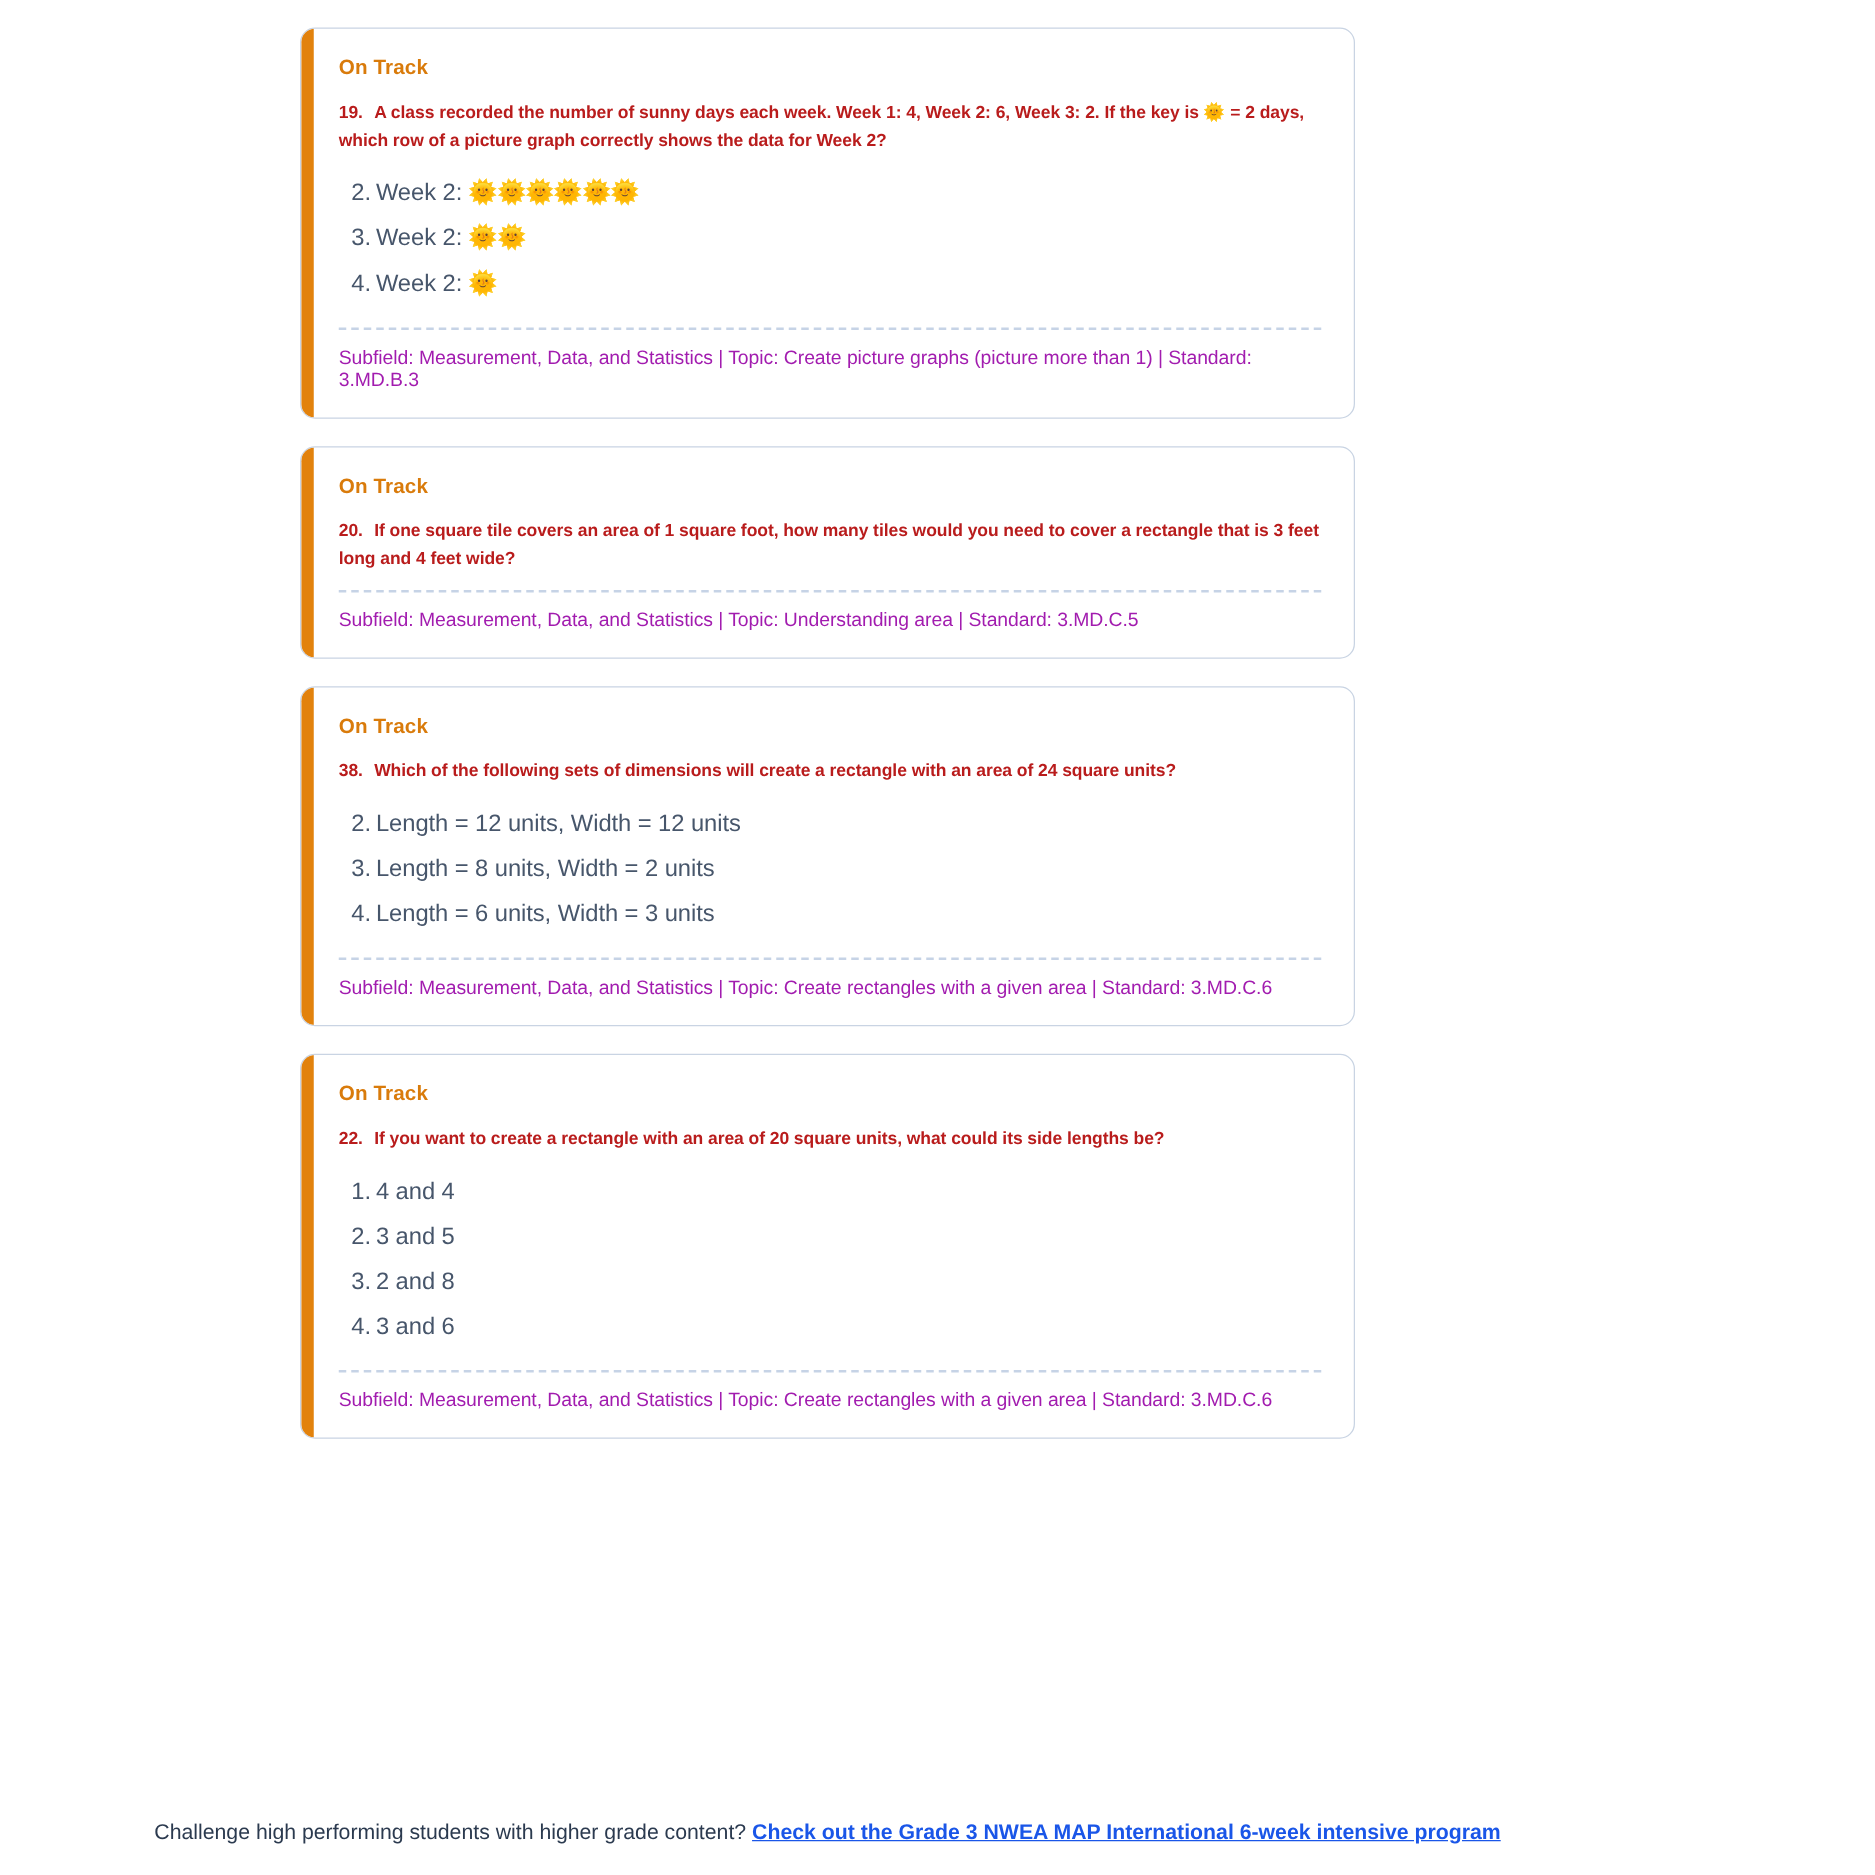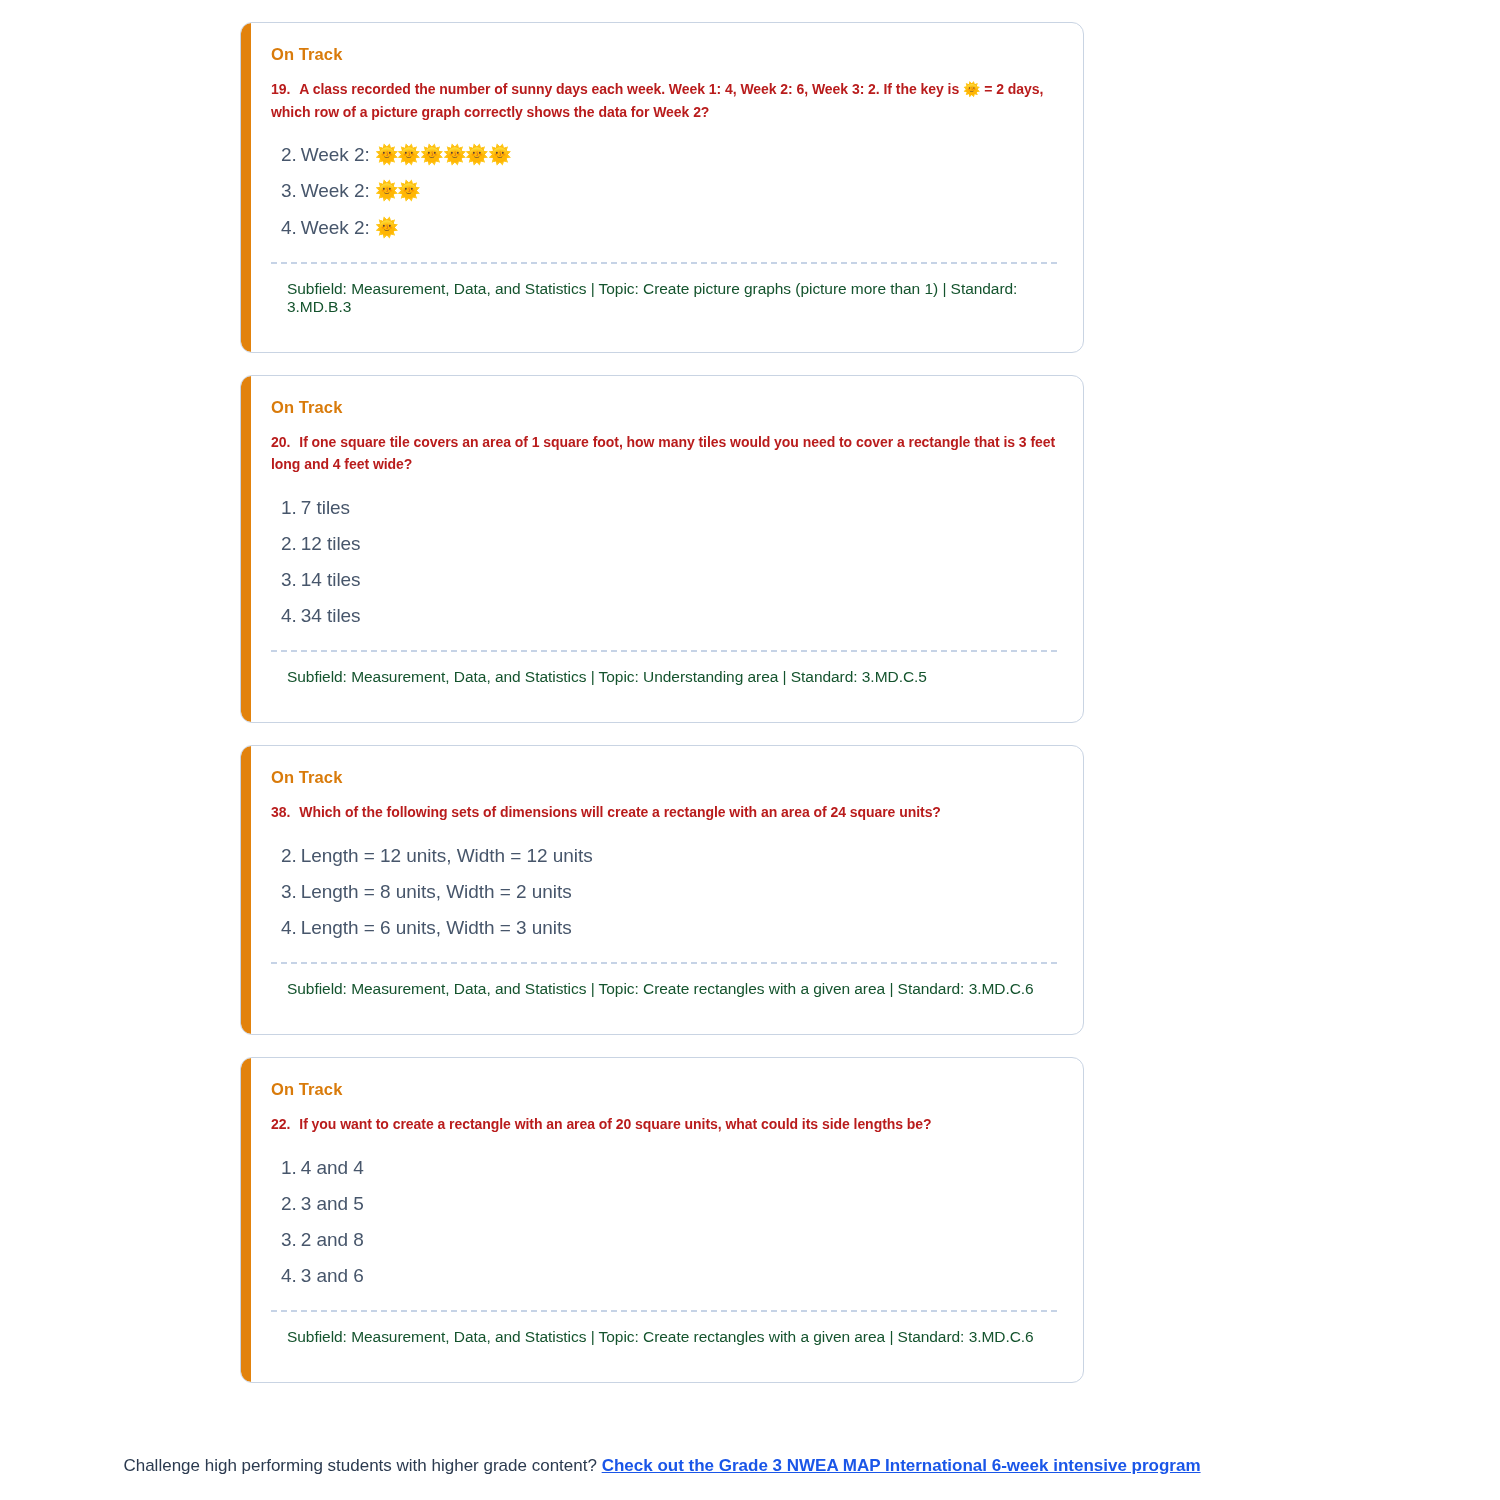--- a/index.html
+++ b/index.html
@@ -83,23 +83,23 @@
   .suns {
     letter-spacing: -1px;
   }
   .separator {
     border: 0;
     border-top: 2px dashed #c6d3e6;
     margin: 0 0 14px 0;
   }
   .meta {
     font-size: 15.5px;
-    color: #14532d;
+    color: #a21caf;
     letter-spacing: -0.05px;
-    margin: 16px;
+    margin: 0;
   }
   .page-footer {
     margin-top: auto;
     padding: 0 0 24px 0;
     text-align: center;
     font-size: 17px;
     color: #2b3a4f;
   }
   .footer-link {
     color: #1a56e8;
@@ -123,26 +123,20 @@
           <li class="option"><span class="opt-num">3.</span><span>Week 2: </span><span class="suns">🌞🌞</span></li>
           <li class="option"><span class="opt-num">4.</span><span>Week 2: </span><span class="suns">🌞</span></li>
         </ul>
         <hr class="separator">
         <div class="meta">Subfield: Measurement, Data, and Statistics | Topic: Create picture graphs (picture more than 1) | Standard: 3.MD.B.3</div>
       </div>
       <div class="card">
         <div class="accent-bar"></div>
         <div class="status">On Track</div>
         <div class="question"><span class="q-num">20.</span><span>If one square tile covers an area of 1 square foot, how many tiles would you need to cover a rectangle that is 3 feet long and 4 feet wide?</span></div>
-        <ul class="options">
-          <li class="option"><span class="opt-num">1.</span><span>7 tiles</span></li>
-          <li class="option"><span class="opt-num">2.</span><span>12 tiles</span></li>
-          <li class="option"><span class="opt-num">3.</span><span>14 tiles</span></li>
-          <li class="option"><span class="opt-num">4.</span><span>34 tiles</span></li>
-        </ul>
         <hr class="separator">
         <div class="meta">Subfield: Measurement, Data, and Statistics | Topic: Understanding area | Standard: 3.MD.C.5</div>
       </div>
       <div class="card">
         <div class="accent-bar"></div>
         <div class="status">On Track</div>
         <div class="question"><span class="q-num">38.</span><span>Which of the following sets of dimensions will create a rectangle with an area of 24 square units?</span></div>
         <ul class="options">
           <li class="option"><span class="opt-num">2.</span><span>Length = 12 units, Width = 12 units</span></li>
           <li class="option"><span class="opt-num">3.</span><span>Length = 8 units, Width = 2 units</span></li>

